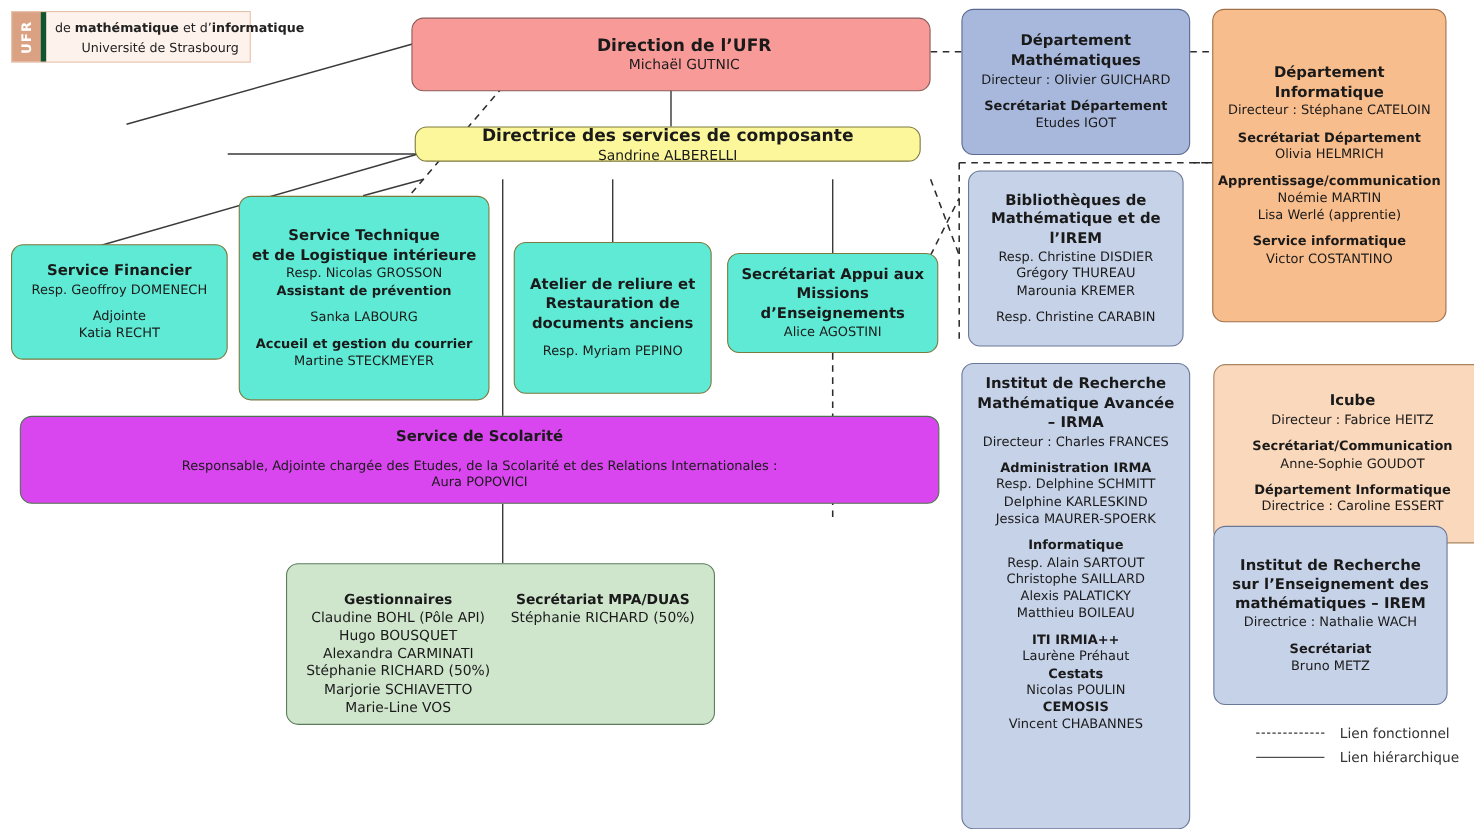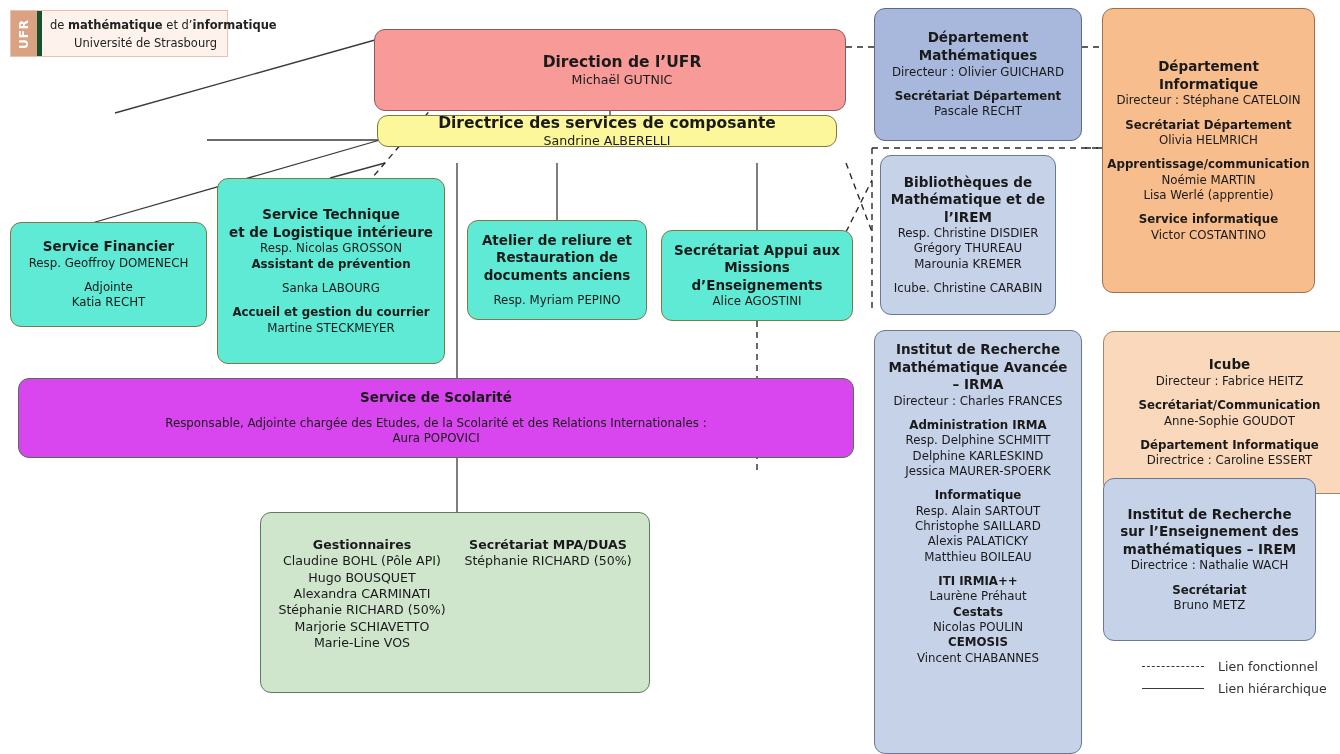--- a/index.html
+++ b/index.html
@@ -146,21 +146,21 @@
   <div id="logo">
     <div class="ufr">
       <span>UFR</span>
     </div>
     <div class="txt">
       <div class="l1"><span>de </span><b>mathématique</b><span> et d’</span><b>informatique</b></div>
       <div class="l2">Université de Strasbourg</div>
     </div>
   </div>
 
-  <div class="box c-red t16" style="left:374px;top:29px;width:472px;height:82px;padding-left:32px;">
+  <div class="box c-red t16" style="left:374px;top:16px;width:472px;height:67px;padding-left:32px;">
     <span class="ttl">Direction de l’UFR</span>
     <span class="sub t13">Michaël GUTNIC</span>
   </div>
 
 
   <div class="box c-yellow t16" style="left:377px;top:115px;width:460px;height:32px;">
     <span class="ttl">Directrice des services de composante</span>
     <span class="sub t13">Sandrine ALBERELLI</span>
   </div>
 
@@ -177,21 +177,21 @@
     <span class="ttl">et de Logistique intérieure</span>
     <span class="sub t12">Resp. Nicolas GROSSON</span>
     <span class="ttl t12">Assistant de prévention</span>
     <span class="spacer"></span>
     <span class="sub t12">Sanka LABOURG</span>
     <span class="spacer"></span>
     <span class="ttl t12">Accueil et gestion du courrier</span>
     <span class="sub t12">Martine STECKMEYER</span>
   </div>
 
-  <div class="box c-cream t14" style="left:467px;top:220px;width:180px;height:100px;text-align:right;">
+  <div class="box c-cream t14" style="left:467px;top:220px;width:180px;height:138px;text-align:right;">
     <span class="ttl">Atelier de reliure et</span>
     <span class="ttl">Restauration de</span>
     <span class="ttl">documents anciens</span>
     <span class="spacer"></span>
     <span class="sub t12">Resp. Myriam PEPINO</span>
   </div>
 
   <div class="box c-cream t14" style="left:661px;top:230px;width:192px;height:91px;">
     <span class="ttl">Secrétariat Appui aux</span>
     <span class="ttl">Missions</span>
@@ -199,21 +199,21 @@
     <span class="sub t12">Alice AGOSTINI</span>
   </div>
 
   <div class="box c-green t14" style="left:18px;top:378px;width:836px;height:80px;">
     <span class="ttl">Service de Scolarité</span>
     <span class="spacer"></span>
     <span class="sub t12">Responsable, Adjointe  chargée des Etudes, de la Scolarité et des Relations Internationales :</span>
     <span class="sub t12">Aura POPOVICI</span>
   </div>
 
-  <div class="box c-lgreen t13" style="left:260px;top:512px;width:390px;height:181px;flex-direction:row;align-items:flex-start;padding-top:24px;">
+  <div class="box c-lgreen t13" style="left:260px;top:512px;width:390px;height:147px;flex-direction:row;align-items:flex-start;padding-top:24px;">
     <div style="flex:1;">
       <span class="ttl t13">Gestionnaires</span>
       <span class="sub t13">Claudine BOHL (Pôle API)</span>
       <span class="sub t13">Hugo BOUSQUET</span>
       <span class="sub t13">Alexandra CARMINATI</span>
       <span class="sub t13">Stéphanie RICHARD (50%)</span>
       <span class="sub t13">Marjorie SCHIAVETTO</span>
       <span class="sub t13">Marie-Line VOS</span>
     </div>
     <div style="flex:1;">
@@ -221,31 +221,31 @@
       <span class="sub t13">Stéphanie RICHARD  (50%)</span>
     </div>
   </div>
 
   <div class="box c-blue t14" style="left:874px;top:8px;width:208px;height:133px;">
     <span class="ttl">Département</span>
     <span class="ttl">Mathématiques</span>
     <span class="sub t12">Directeur : Olivier GUICHARD</span>
     <span class="spacer"></span>
     <span class="ttl t12">Secrétariat Département</span>
-    <span class="sub t12">Pascale RECHT</span>
-  </div>
-
-  <div class="box c-lblue t14" style="left:880px;top:155px;width:176px;height:160px;">
+    <span class="sub t12">Etudes IGOT</span>
+  </div>
+
+  <div class="box c-lblue t14" style="left:880px;top:155px;width:196px;height:160px;">
     <span class="ttl">Bibliothèques de</span>
     <span class="ttl">Mathématique et de l’IREM</span>
     <span class="sub t12">Resp. Christine DISDIER</span>
     <span class="sub t12">Grégory THUREAU</span>
     <span class="sub t12">Marounia KREMER</span>
     <span class="spacer"></span>
-    <span class="sub t12">Icube. Christine CARABIN</span>
+    <span class="sub t12">Resp. Christine CARABIN</span>
   </div>
 
   <div class="box c-lblue t13" style="left:874px;top:330px;width:208px;height:424px;justify-content:flex-start;padding-top:10px;">
     <span class="ttl t14">Institut de Recherche</span>
     <span class="ttl t14">Mathématique Avancée</span>
     <span class="ttl t14">– IRMA</span>
     <span class="sub t12">Directeur : Charles FRANCES</span>
 
     <span class="spacer"></span>
     <span class="ttl t12">Administration IRMA</span>

